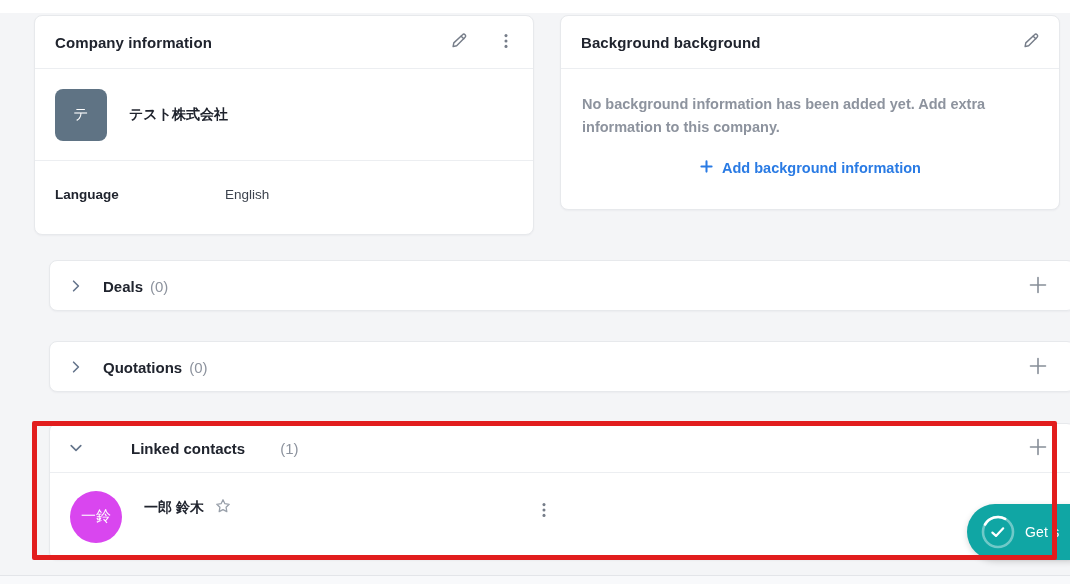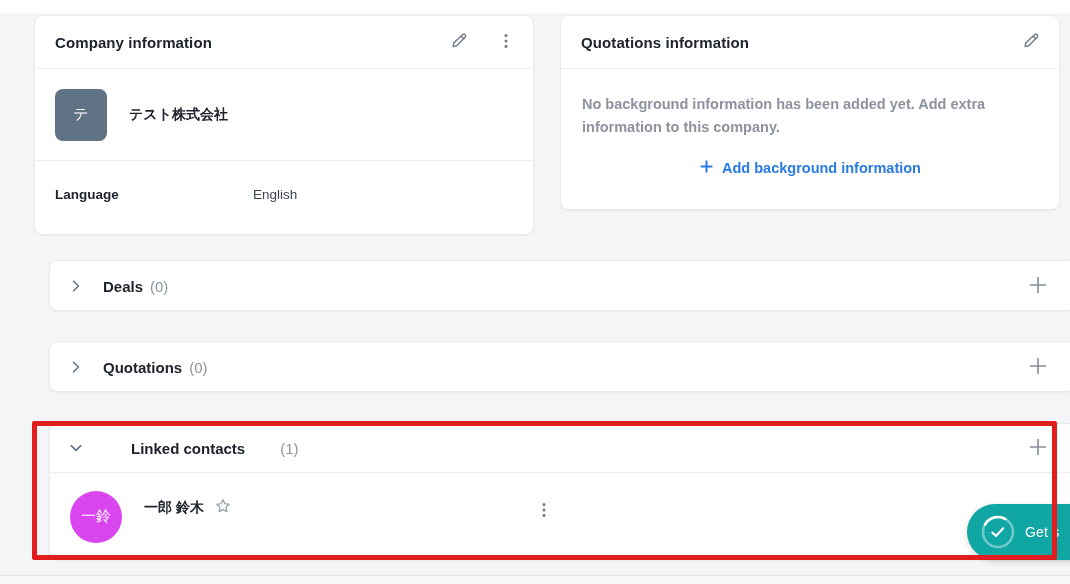--- a/index.html
+++ b/index.html
@@ -39,21 +39,21 @@
   }
   .avatar-square {
     width:52px; height:52px; border-radius:8px; background:#5f7384;
     color:#fff; font-size:15px; display:flex; align-items:center; justify-content:center;
     flex:0 0 auto;
   }
   .company-name { margin-left:22px; font-size:14px; font-weight:700; color:#20242e; }
 
   .fields-area { padding:26px 20px; }
   .field-row { display:flex; align-items:center; }
-  .field-label { width:198px; font-size:13.5px; font-weight:700; color:#20242e; }
+  .field-label { width:170px; font-size:13.5px; font-weight:700; color:#20242e; }
   .field-value { font-size:13.5px; color:#3c434e; }
 
   
   .bg-body { padding:24px 20px 0 21px;font-weight:bold; }
   .bg-empty-text { width:450px; font-size:14.5px; line-height:23px; color:#8d939e; }
   .add-link {
     margin-top:21px; display:flex; align-items:center; justify-content:center;
     gap:9px; color:#2a7be4; font-size:14.5px; text-decoration:none; cursor:pointer;
   }
 
@@ -138,21 +138,21 @@
   <div class="fields-area">
     <div class="field-row">
       <span class="field-label">Language</span>
       <span class="field-value">English</span>
     </div>
   </div>
 </div>
 
 <div class="card background-card">
   <div class="card-header">
-    <span class="card-title">Quotations information</span>
+    <span class="card-title">Background background</span>
     <div class="header-actions">
       <button class="icon-btn">
         <span>
           <svg width="19" height="19" viewBox="0 0 20 20" fill="none" stroke="currentColor" stroke-width="1.5" stroke-linejoin="round" stroke-linecap="round">
             <path d="M13.2 3.9a1.9 1.9 0 0 1 2.7 2.7L7 15.5l-3.7.8.7-3.8L13.2 3.9z"></path>
             <path d="M11.8 5.4l2.7 2.7"></path>
           </svg>
         </span>
       </button>
     </div>

